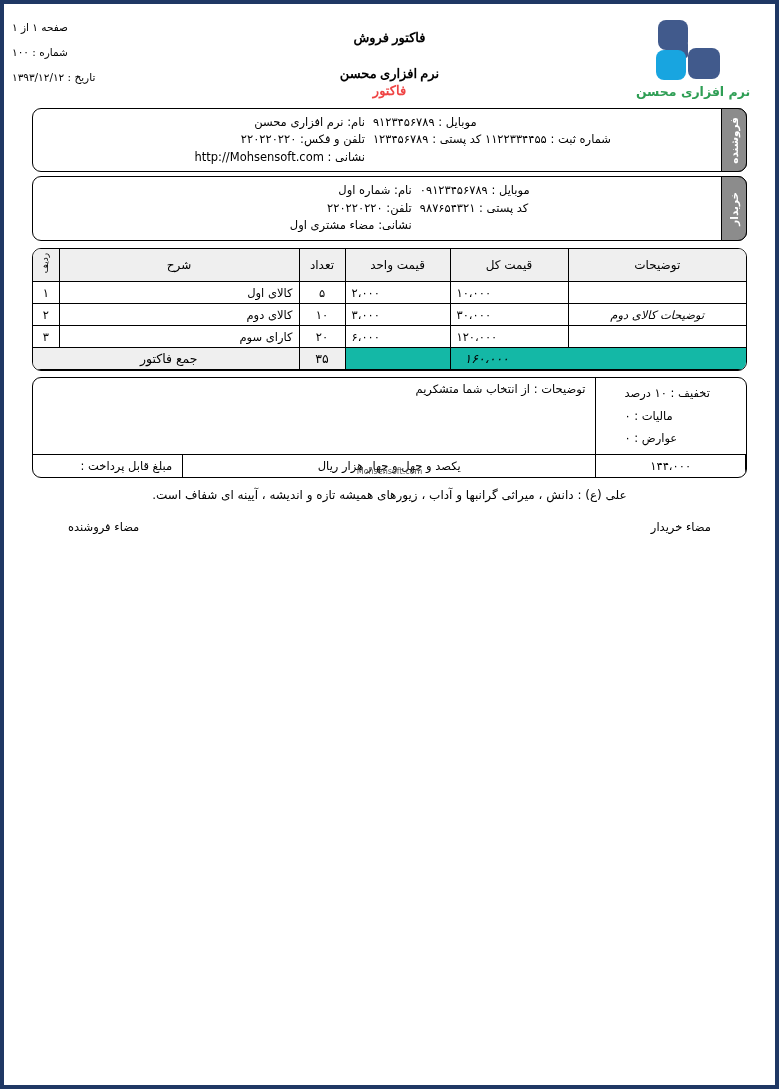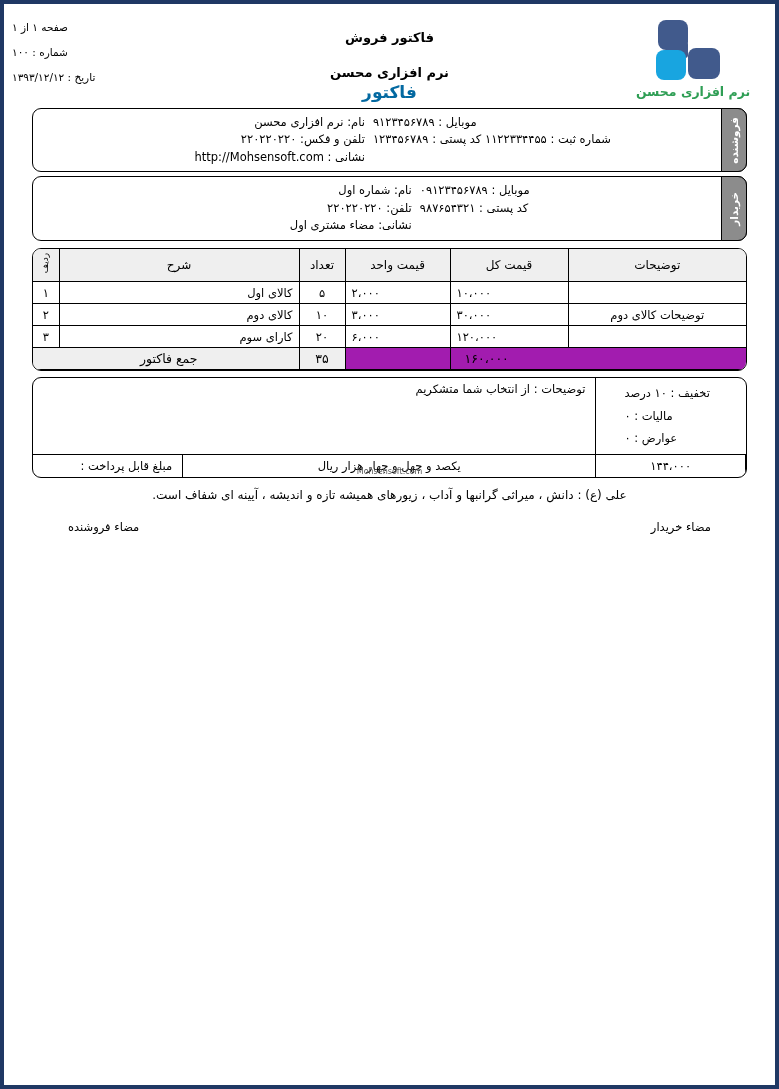--- a/index.html
+++ b/index.html
@@ -45,37 +45,38 @@
     margin-bottom: 14px;
     letter-spacing: 0.3px;
     white-space: nowrap;
   }
   .hdr-center {
     position: absolute;
     top: 22px;
     left: 0;
     right: 0;
     text-align: center;
+    font-family: Liberation Serif, serif;
   }
   .hdr-center .t1 {
     font-size: 13px;
     font-weight: bold;
     color: #000;
     margin-bottom: 19px;
   }
   .hdr-center .t2 {
     font-size: 13px;
     font-weight: bold;
     color: #000;
     line-height: 1.35;
   }
   .hdr-center .t3 {
-    font-size: 17px;
+    font-size: 13px;
     font-weight: bold;
-    color: #0369a1;
+    color: #ef4444;
     line-height: 1.2;
   }
   .hdr-logo {
     position: absolute;
     top: 12px;
     right: 18px;
     width: 120px;
     text-align: center;
   }
   .logo-mark {
@@ -193,36 +194,36 @@
   table.items tr td:last-child { border-left: none; }
   table.items thead th { border-top: none; }
   .col-row   { width: 26px;  text-align: center; }
   .col-desc  { text-align: center; margin-top: 24px; }
   .col-qty   { width: 46px;  text-align: center; }
   .col-unit  { width: 105px; text-align: center; }
   .col-total { width: 118px; text-align: center; }
   .col-note  { width: 178px; text-align: center; }
   td.col-desc  { text-align: right; padding-right: 10px; }
   td.col-unit, td.col-total { text-align: left; padding-left: 14px; }
-  td.col-note  { text-align: center; }
+  td.col-note  { text-align: center; font-style: italic; }
   .vert-head {
     writing-mode: vertical-rl;
     transform: rotate(180deg);
     display: inline-block;
     font-size: 9px;
     line-height: 1;
     letter-spacing: 0.5px;
   }
   tr.sum td {
     background: #efefef;
     height: 16px;
     font-size: 12.5px;
   }
   tr.sum td.col-desc { text-align: center; padding-right: 0; }
-  tr.sum td.sum-blank { background: #a21caf; }
+  tr.sum td.sum-blank { background: #14b8a6; }
 
   
   .notes-wrap {
     margin: 6px 24px 0 24px;
     border: 1.6px solid #000;
     border-radius: 9px;
     overflow: hidden;
     background: #fff;
     position: relative;
   }

